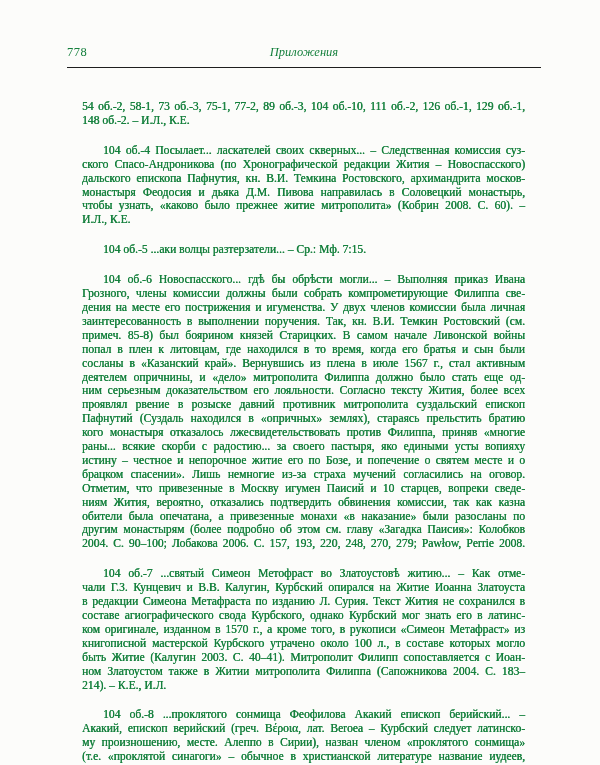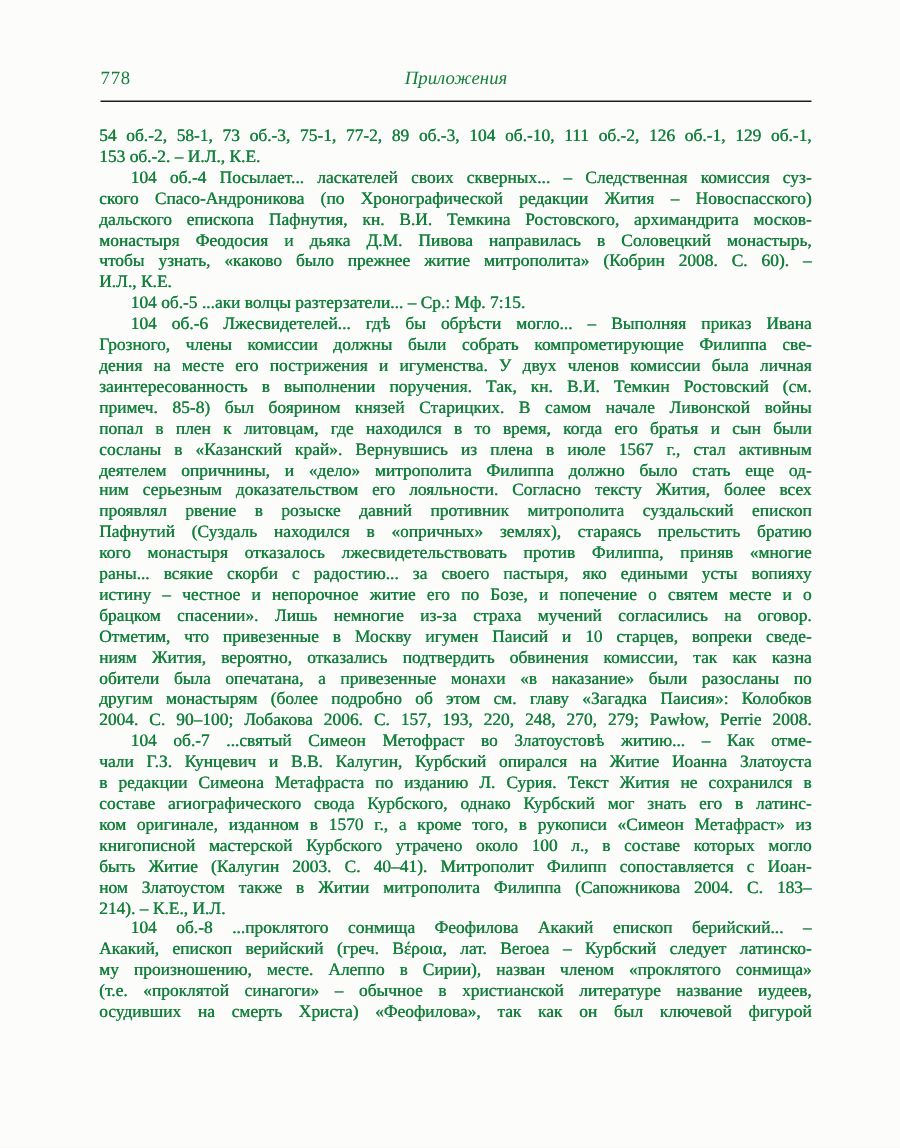--- a/index.html
+++ b/index.html
@@ -36,21 +36,21 @@
     height: 0;
     border-top: 1.6px solid #1e1e1e;
   }
   .body-text {
     position: absolute;
     left: 66px; right: 59px; top: 84px;
     font-size: 11.6px;
     line-height: 13.9px;
     text-shadow: 0.3px 0 0 currentColor; 
   }
-  .para { margin: 0; }
+  .para { margin: 16px; }
   .line {
     text-align: justify;
     text-align-last: justify;
     white-space: normal;
   }
   .line.last { text-align-last: left; }
   .line.ind { text-indent: 21px; }
   .it { }
 </style>
 </head>
@@ -58,35 +58,35 @@
 
 <div class="page">
   <div class="header">
     <span class="page-number">778</span>
     <span class="running-title">Приложения</span>
   </div>
   <div class="header-rule"></div>
   <div class="body-text" id="body-text">
       <div class="para">
         <div class="line"><span>54 об.-2, 58-1, 73 об.-3, 75-1, 77-2, 89 об.-3, 104 об.-10, 111 об.-2, 126 об.-1, 129 об.-1,</span></div>
-        <div class="line last"><span>153 об.-2. – </span><span class="it">И.Л., К.Е.</span></div>
+        <div class="line last"><span>148 об.-2. – </span><span class="it">И.Л., К.Е.</span></div>
       </div>
       <div class="para">
         <div class="line ind"><span>104 об.-4 </span><span class="it">Посылает... ласкателей своих скверных...</span><span> – Следственная комиссия суз-</span></div>
         <div class="line"><span>ского Спасо-Андроникова (по Хронографической редакции Жития – Новоспасского)</span></div>
         <div class="line"><span>дальского епископа Пафнутия, кн. В.И. Темкина Ростовского, архимандрита москов-</span></div>
         <div class="line"><span>монастыря Феодосия и дьяка Д.М. Пивова направилась в Соловецкий монастырь,</span></div>
         <div class="line"><span>чтобы узнать, «каково было прежнее житие митрополита» (Кобрин 2008. С. 60). –</span></div>
         <div class="line last"><span class="it">И.Л., К.Е.</span></div>
       </div>
       <div class="para">
         <div class="line ind last"><span>104 об.-5 </span><span class="it">...аки волцы разтерзатели...</span><span> – Ср.: Мф. 7:15.</span></div>
       </div>
       <div class="para">
-        <div class="line ind"><span>104 об.-6 </span><span class="it">Лжесвидетелей... гдѣ бы обрѣсти могло...</span><span> – Выполняя приказ Ивана</span></div>
+        <div class="line ind"><span>104 об.-6 </span><span class="it">Новоспасского... гдѣ бы обрѣсти могли...</span><span> – Выполняя приказ Ивана</span></div>
         <div class="line"><span>Грозного, члены комиссии должны были собрать компрометирующие Филиппа све-</span></div>
         <div class="line"><span>дения на месте его пострижения и игуменства. У двух членов комиссии была личная</span></div>
         <div class="line"><span>заинтересованность в выполнении поручения. Так, кн. В.И. Темкин Ростовский (см.</span></div>
         <div class="line"><span>примеч. 85-8) был боярином князей Старицких. В самом начале Ливонской войны</span></div>
         <div class="line"><span>попал в плен к литовцам, где находился в то время, когда его братья и сын были</span></div>
         <div class="line"><span>сосланы в «Казанский край». Вернувшись из плена в июле 1567 г., стал активным</span></div>
         <div class="line"><span>деятелем опричнины, и «дело» митрополита Филиппа должно было стать еще од-</span></div>
         <div class="line"><span>ним серьезным доказательством его лояльности. Согласно тексту Жития, более всех</span></div>
         <div class="line"><span>проявлял рвение в розыске давний противник митрополита суздальский епископ</span></div>
         <div class="line"><span>Пафнутий (Суздаль находился в «опричных» землях), стараясь прельстить братию</span></div>

